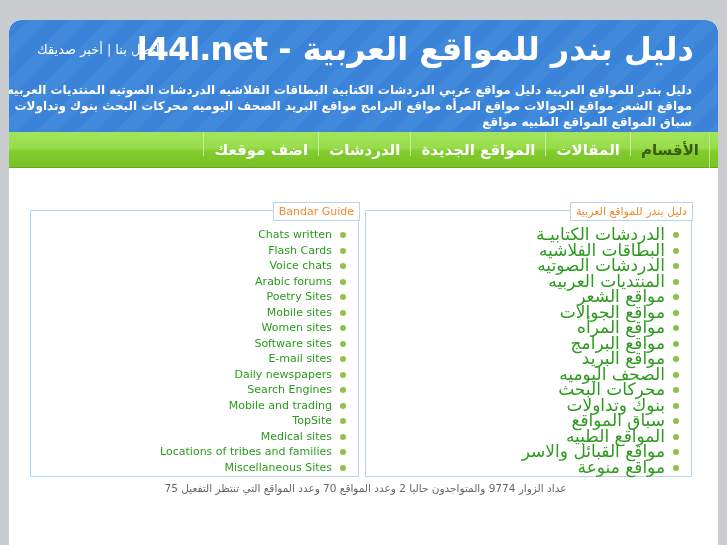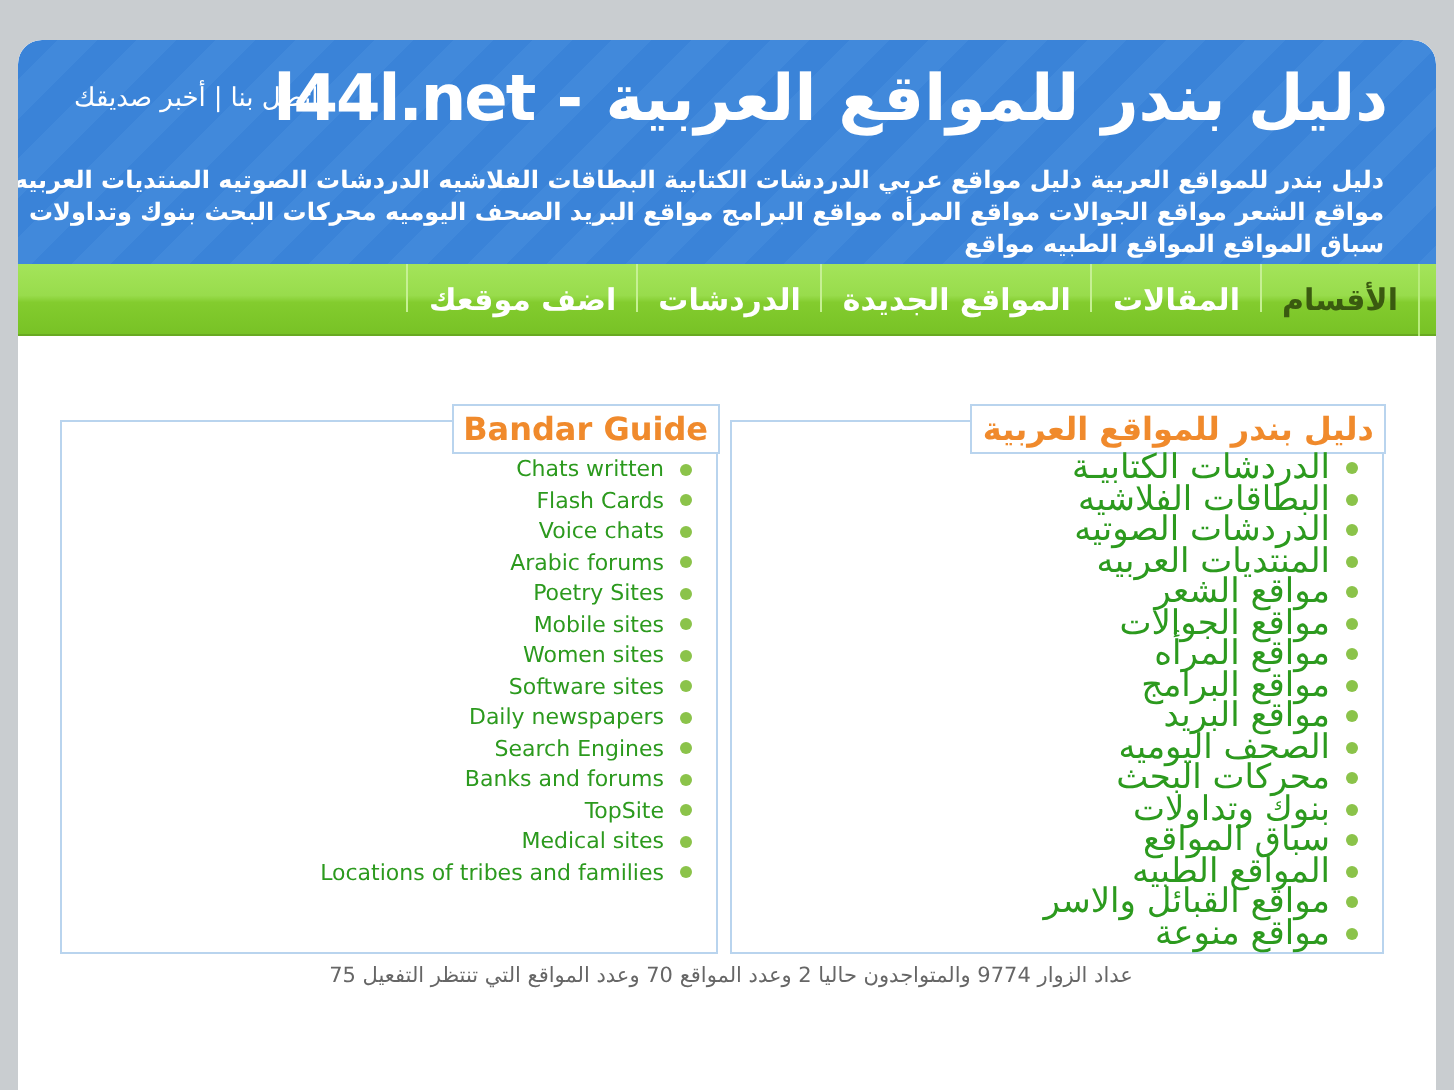--- a/index.html
+++ b/index.html
@@ -55,21 +55,21 @@
     }
     .nav-item.active { color: #3a5a10; }
     .box {
       position: absolute; border: 1px solid #b9d4ee; background: #fff;
     }
     .box-ar { left: 356px; top: 190px; width: 327px; height: 267px; }
     .box-en { left: 21px; top: 190px; width: 329px; height: 267px; }
     .box-title {
       position: absolute; top: -9px; right: -2px;
       background: #ffffff; border: 1px solid #b9d4ee;
-      color: #f08a2c; font-size: 16px; font-weight: bold;
+      color: #f08a2c; font-size: 11px; font-weight: normal;
       padding: 2px 5px; white-space: nowrap;
     }
     .box-ar .box-title { direction: rtl; margin-left: 16px; }
     ul.links { list-style: none; position: absolute; right: 12px; top: 16px; }
     ul.links li {
       height: 15.5px; line-height: 15.5px;
       font-size: 11px; color: #2c9a1e; text-align: right; white-space: nowrap;
     }
     .box-ar ul.links li { direction: rtl; font-size: 17px; }
     ul.links li a { color: #2c9a1e; text-decoration: none; text-align: center; }
@@ -132,23 +132,25 @@
     <div class="box-title">Bandar Guide</div>
     <ul class="links">
       <li><a href="#">Chats written</a><span class="bullet"></span></li>
       <li><a href="#">Flash Cards</a><span class="bullet"></span></li>
       <li><a href="#">Voice chats</a><span class="bullet"></span></li>
       <li><a href="#">Arabic forums</a><span class="bullet"></span></li>
       <li><a href="#">Poetry Sites</a><span class="bullet"></span></li>
       <li><a href="#">Mobile sites</a><span class="bullet"></span></li>
       <li><a href="#">Women sites</a><span class="bullet"></span></li>
       <li><a href="#">Software sites</a><span class="bullet"></span></li>
+      <li><a href="#">E-mail sites</a><span class="bullet"></span></li>
       <li><a href="#">Daily newspapers</a><span class="bullet"></span></li>
       <li><a href="#">Search Engines</a><span class="bullet"></span></li>
-      <li><a href="#">Banks and forums</a><span class="bullet"></span></li>
+      <li><a href="#">Mobile and trading</a><span class="bullet"></span></li>
       <li><a href="#">TopSite</a><span class="bullet"></span></li>
       <li><a href="#">Medical sites</a><span class="bullet"></span></li>
       <li><a href="#">Locations of tribes and families</a><span class="bullet"></span></li>
+      <li><a href="#">Miscellaneous Sites</a><span class="bullet"></span></li>
     </ul>
   </div>
 
   <div class="stats">عداد الزوار 9774 والمتواجدون حاليا 2 وعدد المواقع 70 وعدد المواقع التي تنتظر التفعيل 75</div>
 </div>
 
 </body></html>

